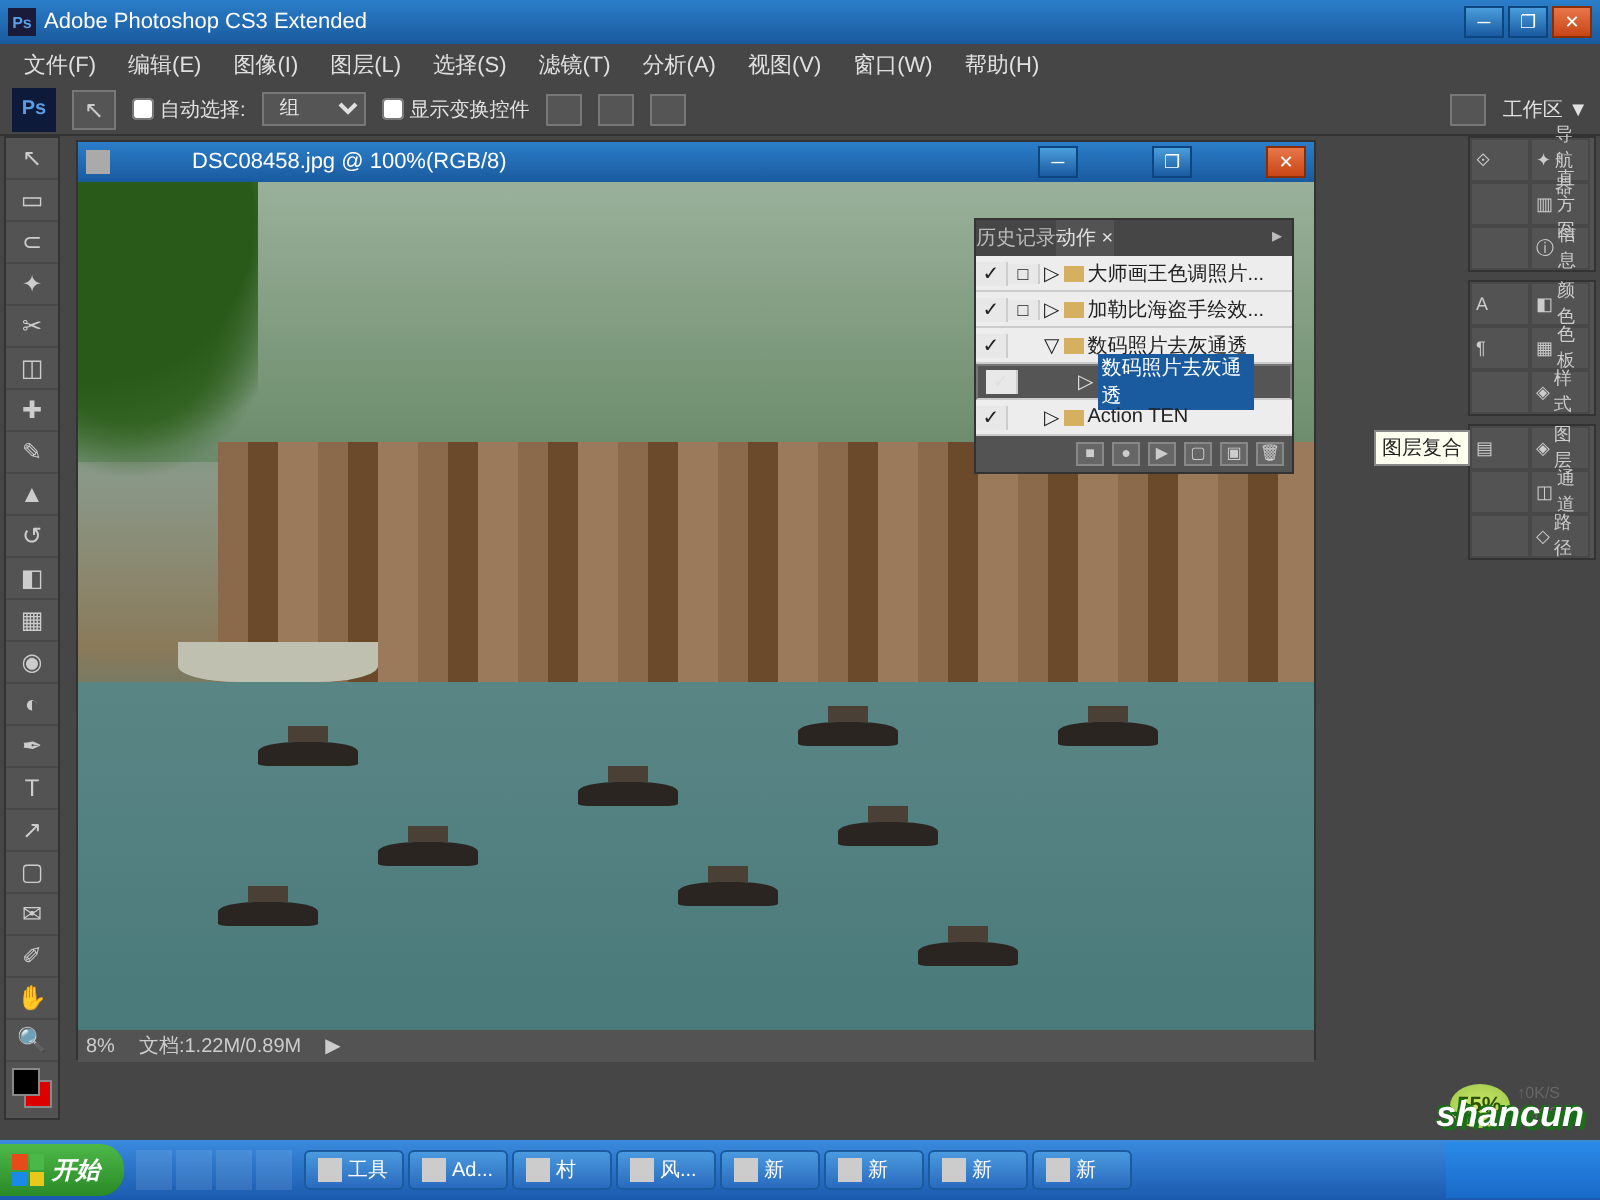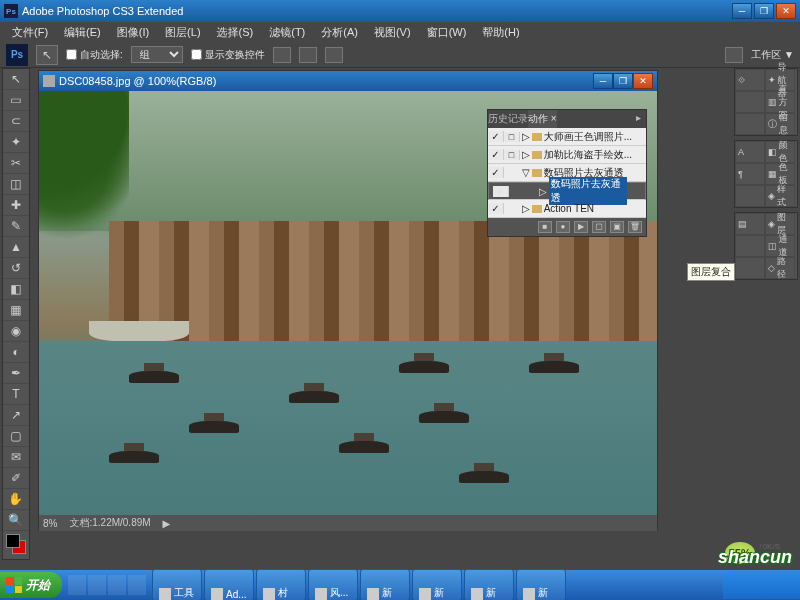--- a/index.html
+++ b/index.html
@@ -31,21 +31,21 @@
 
 
 .toolbox { position: absolute; left: 2px; top: 0; width: 28px; background: #535353; border: 1px solid #333; }
 .tool { width: 26px; height: 21px; display: flex; align-items: center; justify-content: center; color: #ccc; font-size: 12px; border-bottom: 1px solid #484848; cursor: pointer; }
 .color-sw { position: relative; height: 28px; }
 .fg-c { position: absolute; width: 14px; height: 14px; background: #000; border: 1px solid #888; left: 3px; top: 3px; z-index: 2; }
 .bg-c { position: absolute; width: 14px; height: 14px; background: #d00; border: 1px solid #888; left: 9px; top: 9px; }
 
 
 .doc-window { position: absolute; left: 38px; top: 2px; width: 620px; height: 460px; border: 1px solid #333; }
-.doc-title { background: linear-gradient(#2b7ec9, #1a5a9e); height: 20px; display: flex; align-items: center; color: white; font-size: 11px; padding: 0 4px; }
+.doc-title { background: linear-gradient(#2b7ec9, #1a5a9e); height: 20px; display: flex; align-items: center; color: white; font-size: 11px; padding: 0 4px; gap: 37px; }
 .doc-title .dicon { width: 12px; height: 12px; background: #aaa; margin-right: 4px; }
 .doc-canvas { position: relative; width: 100%; height: 424px; background: linear-gradient(180deg, #7a9a7a 0%, #5a8a5a 15%, #8a9888 35%, #8a7a5a 55%, #4a7a7a 70%, #5a8080 100%); overflow: hidden; }
 
 
 .mountains { position: absolute; top: 0; left: 0; right: 0; height: 140px; background: linear-gradient(180deg, #9ab09a, #6a8a6a); }
 .leaves { position: absolute; top: 0; left: 0; width: 90px; height: 200px; background: radial-gradient(circle at 10% 10%, #2a5a1a 40%, transparent 60%), radial-gradient(circle at 30% 40%, #3a6a2a 30%, transparent 50%); }
 .buildings { position: absolute; top: 130px; left: 70px; right: 0; height: 120px; background: repeating-linear-gradient(90deg, #8a6a4a 0, #8a6a4a 15px, #6a4a2a 15px, #6a4a2a 30px, #9a7a5a 30px, #9a7a5a 50px); }
 .bridge { position: absolute; top: 230px; left: 50px; width: 100px; height: 20px; background: #c0c0b0; border-radius: 0 0 30px 30px / 0 0 8px 8px; }
 .water { position: absolute; top: 250px; left: 0; right: 0; bottom: 0; background: linear-gradient(180deg, #5a8585, #4a7a7a); }
 .boat { position: absolute; width: 50px; height: 12px; background: #2a2520; border-radius: 40% 40% 10% 10%; }
@@ -67,37 +67,37 @@
 .action-row.sel .tree span:last-child { background: #1a5a9e; color: white; padding: 0 2px; }
 .folder-icon { width: 10px; height: 8px; background: #d4b060; display: inline-block; }
 .panel-btns { display: flex; background: #535353; height: 18px; align-items: center; justify-content: flex-end; gap: 4px; padding: 0 4px; }
 .panel-btns div { width: 14px; height: 12px; background: #666; border: 1px solid #888; font-size: 8px; color: #ccc; text-align: center; }
 
 
 .right-panels { position: absolute; right: 2px; top: 0; width: 64px; }
 .rp-group { background: #535353; border: 1px solid #333; margin-bottom: 4px; }
 .rp-row { display: flex; }
 .rp-item { width: 30px; height: 22px; display: flex; align-items: center; gap: 2px; color: #ccc; font-size: 9px; padding: 0 2px; border: 1px solid #484848; }
-.tooltip-box { position: absolute; background: #fffff0; border: 1px solid #888; font-size: 10px; padding: 1px 3px; color: #222; margin-top: 48px; }
+.tooltip-box { position: absolute; background: #fffff0; border: 1px solid #888; font-size: 10px; padding: 1px 3px; color: #222; }
 
 
 .badges { position: absolute; right: 20px; bottom: 36px; display: flex; gap: 4px; z-index: 20; }
 .badge-55 { width: 30px; height: 22px; background: radial-gradient(#cde86a, #9ac848); border-radius: 50%; font-size: 11px; display: flex; align-items: center; justify-content: center; color: #2a5200; font-weight: bold; }
 .badge-ok { font-size: 8px; color: #666; line-height: 10px; }
 .shancun { position: absolute; right: 8px; bottom: 32px; font-size: 18px; font-weight: bold; font-style: italic; color: #fff; text-shadow: 2px 2px 0 #1a6e1a, -1px -1px 0 #1a6e1a; z-index: 21; margin-top: 44px; }
 
 
 .taskbar { position: absolute; bottom: 0; left: 0; right: 0; height: 30px; background: linear-gradient(#3a8ade, #1a5aae); display: flex; align-items: center; }
 .start-btn { height: 26px; background: linear-gradient(#4db848, #2a8a28); border-radius: 0 12px 12px 0; display: flex; align-items: center; padding: 0 12px 0 6px; color: white; font-size: 12px; font-weight: bold; font-style: italic; gap: 4px; }
 .start-btn .winlogo { width: 16px; height: 16px; display: grid; grid-template: 1fr 1fr / 1fr 1fr; gap: 1px; }
 .start-btn .winlogo div:nth-child(1){background:#e84a1a;} .start-btn .winlogo div:nth-child(2){background:#4ab848;} .start-btn .winlogo div:nth-child(3){background:#1a8ae8;} .start-btn .winlogo div:nth-child(4){background:#e8c81a;}
 .ql { display: flex; gap: 2px; margin: 0 6px; }
 .ql div { width: 18px; height: 20px; background: rgba(255,255,255,0.1); }
 .tasks { display: flex; gap: 2px; flex: 1; }
-.task-btn { height: 32px; background: linear-gradient(#4a9ade, #2a6abe); border: 1px solid #1a5a9e; display: flex; align-items: flex-end; padding: 0 6px; color: white; font-size: 10px; gap: 3px; min-width: 50px; border-radius: 3px; }
+.task-btn { height: 20px; background: linear-gradient(#4a9ade, #2a6abe); border: 1px solid #1a5a9e; display: flex; align-items: center; padding: 0 6px; color: white; font-size: 10px; gap: 3px; min-width: 50px; border-radius: 3px; }
 .task-btn .ticon { width: 12px; height: 12px; background: #ccc; }
 .tray { background: linear-gradient(#2a8ae8, #1a6ac8); height: 28px; display: flex; align-items: center; padding: 0 6px; gap: 3px; margin-left: auto; }
 .tray div { width: 14px; height: 14px; }
 </style>
 </head>
 <body>
 
 <div class="titlebar">
   <div class="ps-icon">Ps</div>
   <span>Adobe Photoshop CS3 Extended</span>

